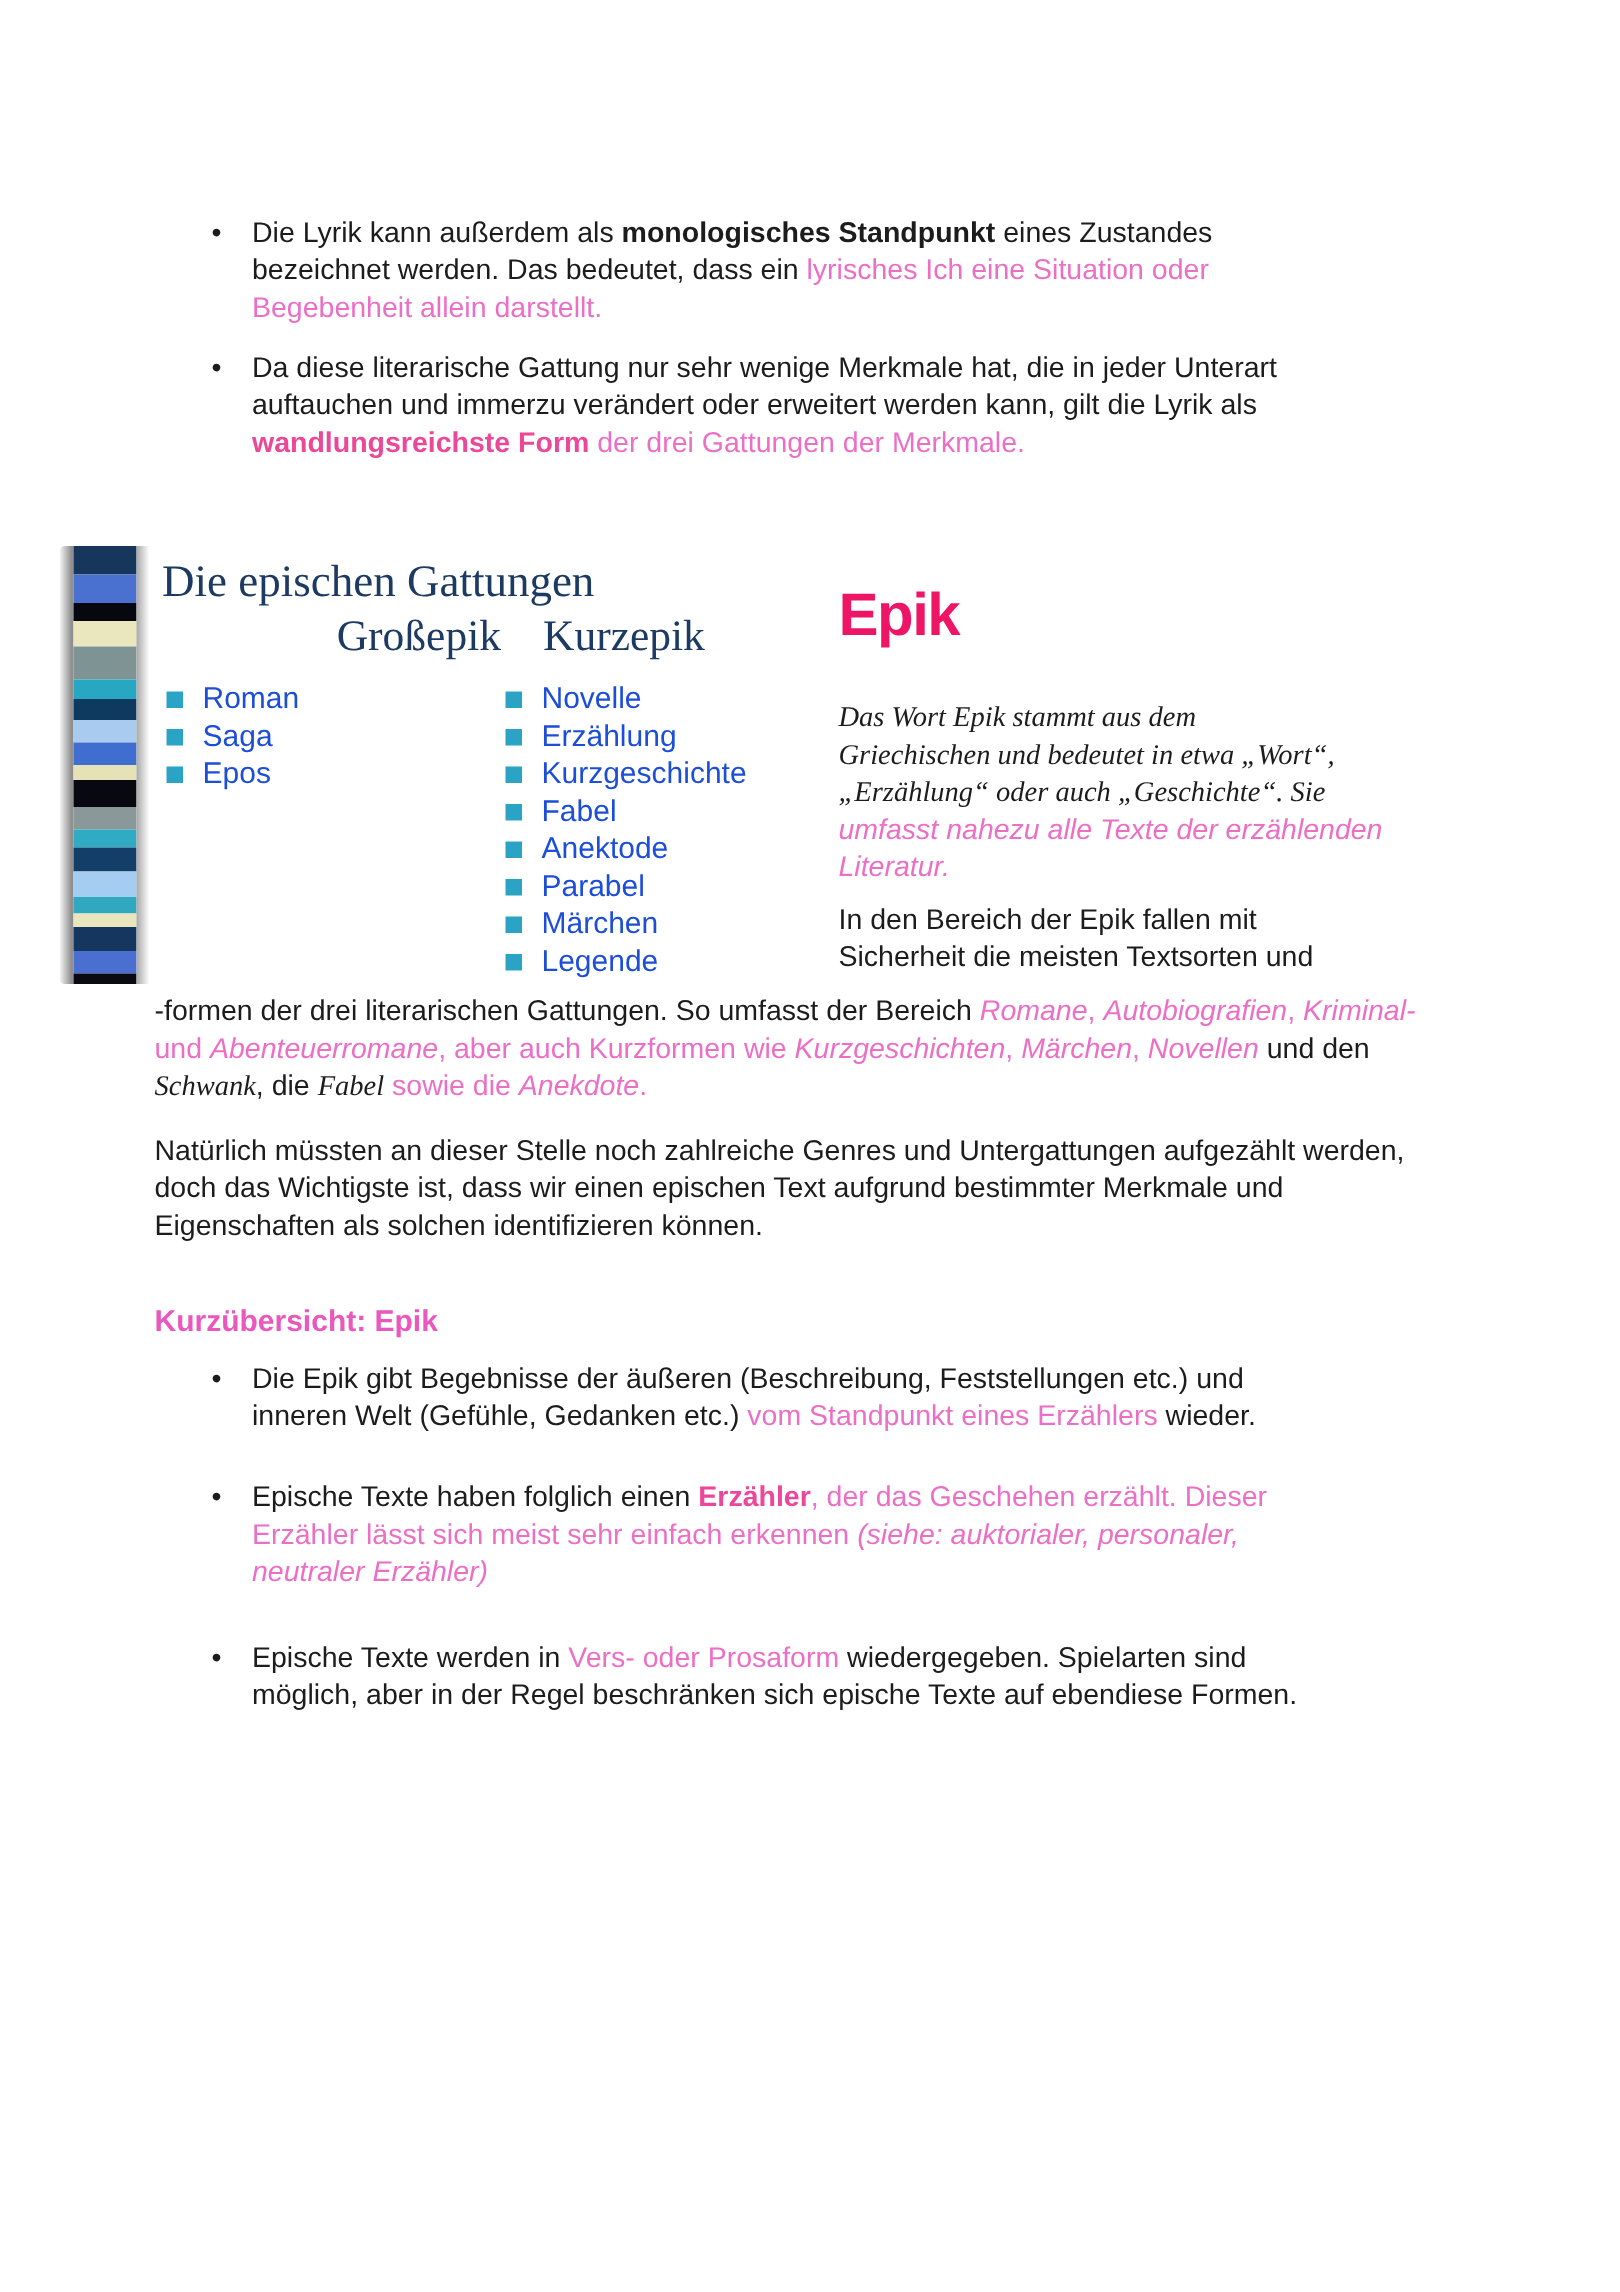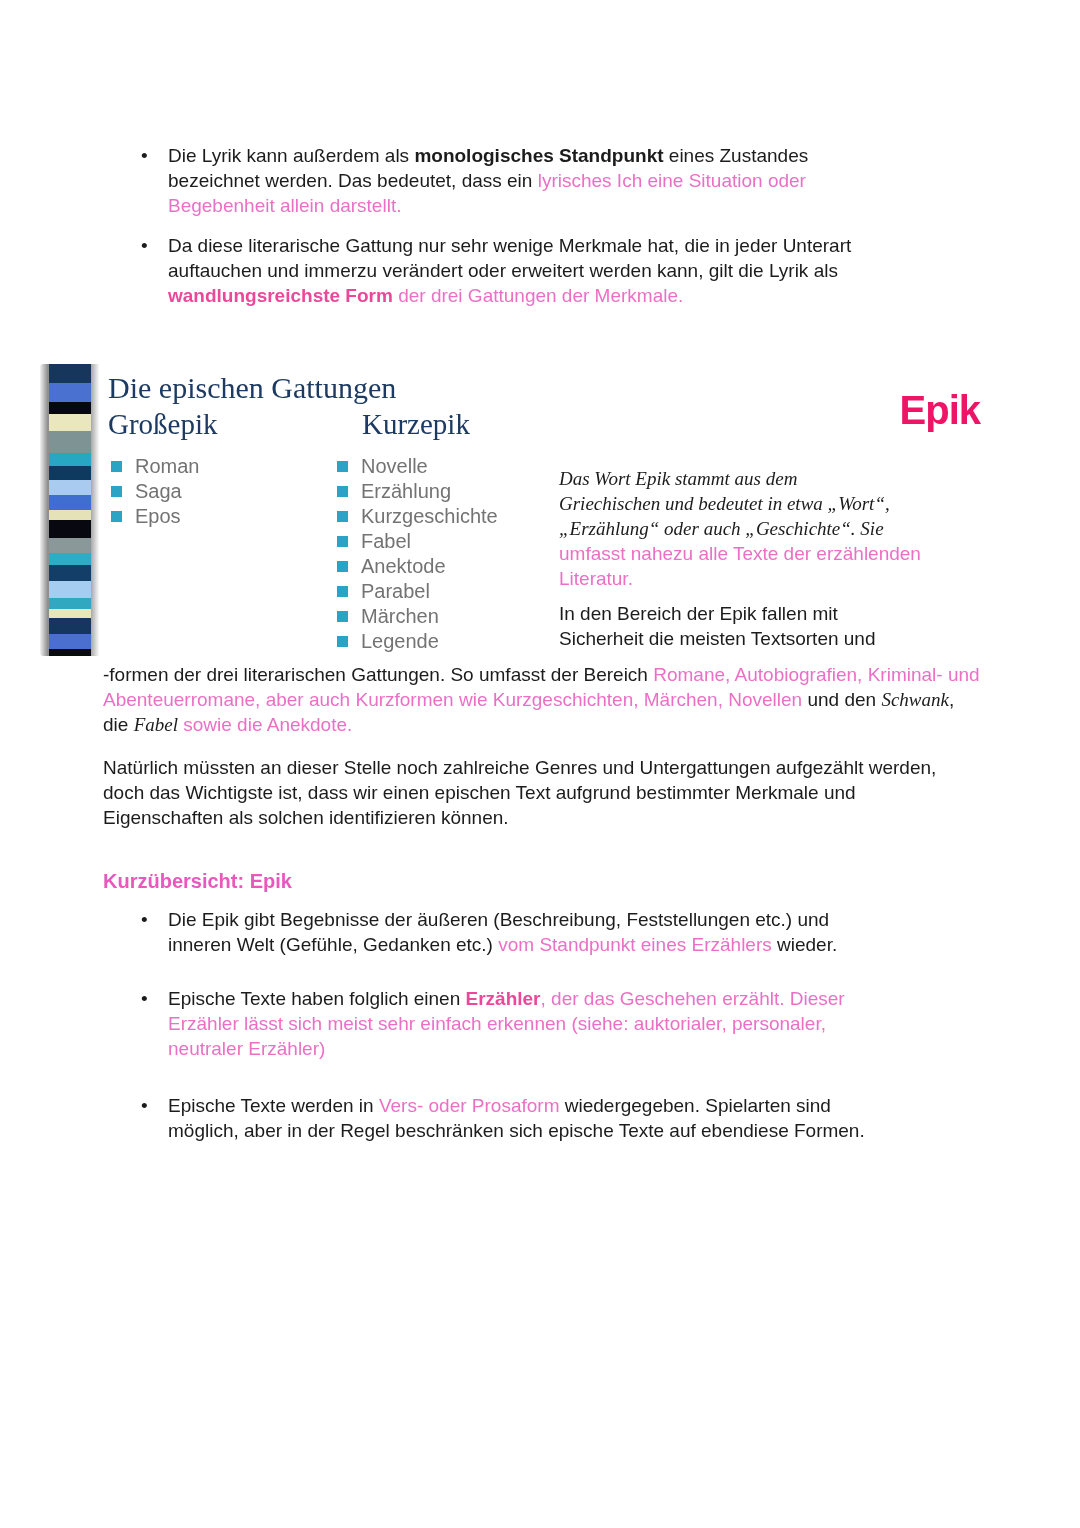--- a/index.html
+++ b/index.html
@@ -15,21 +15,21 @@
     padding:143px 100px 0 103px;
     overflow:hidden;
   }
 
   
   .seg-n  { color:#1c1c1c; }
   .seg-b  { color:#1c1c1c; font-weight:bold; }
   .seg-i  { color:#1c1c1c; font-style:italic;font-family:Liberation Serif, serif; }
   .seg-p  { color:#ec6fc6; }
   .seg-pb { color:#ec4899; font-weight:bold; }
-  .seg-pi { color:#ec6fc6; }
+  .seg-pi { color:#ec6fc6; font-style:italic; }
 
   
   .bullet { position:relative; padding-left:65px; max-width:790px; }
   .bullet .dot {
     position:absolute; left:38px; top:0;
     color:#1c1c1c; font-size:19px;
   }
   .mt15 { margin-top:15px; }
   .mt29 { margin-top:29px; }
   .mt32 { margin-top:32px; }
@@ -43,43 +43,42 @@
   .bar-stripes { width:42px; display:flex; flex-direction:column; }
   .bar-stripes > div { width:100%; }
   .bar-edge-r { width:9px; background:linear-gradient(90deg,#a8a8a8 0%,#ffffff 95%); }
 
   .slide-content { flex:1; padding:5px 0 0 8px; background:#ffffff; }
   .slide-title {
     font-family:"Liberation Serif", serif;
     font-weight:normal;
     color:#1d3b62; font-size:30px; line-height:37px;
   }
-  .slide-headers { display:flex; margin-top:1px; }
+  .slide-headers { display:flex; margin-top:1px;text-align:right; }
   .slide-headers h3 {
     font-family:"Liberation Serif", serif;
     font-weight:normal;
     color:#1d3b62; font-size:29px; line-height:35px;
   }
   .slide-cols { display:flex; margin-top:12px; }
   .slide-col1 { width:226px; flex:0 0 226px; }
   .slide-col2 { flex:1; }
   .hdr-col1 { width:226px; flex:0 0 226px; }
   .hdr-col2 { padding-left:28px; }
-  .slide-item { position:relative; padding-left:27px; font-size:20px; line-height:25px; color:#737373; }
+  .slide-item { position:relative; padding-left:27px; font-size:20px; line-height:25px; color:#1d4ed8; }
   .slide-item .sq {
     position:absolute; left:3px; top:7px;
     width:11px; height:11px; background:#2aa3c4;
   }
 
   .epik-col { width:421px; flex:0 0 421px; margin-left:10px; padding-top:52px; }
   .epik-title {
     color:#ee1566; font-size:40px; line-height:44px;
     font-weight:bold; letter-spacing:-1px;
     font-family:"Liberation Sans", sans-serif;
-    text-align:right;
   }
   .epik-intro { margin-top:34px; }
   .epik-cont { margin-top:10px; }
 
   
   .para-formen { margin-top:6px; }
   .para-natuerlich { margin-top:18px; }
 
   .pink-heading {
     margin-top:39px;

